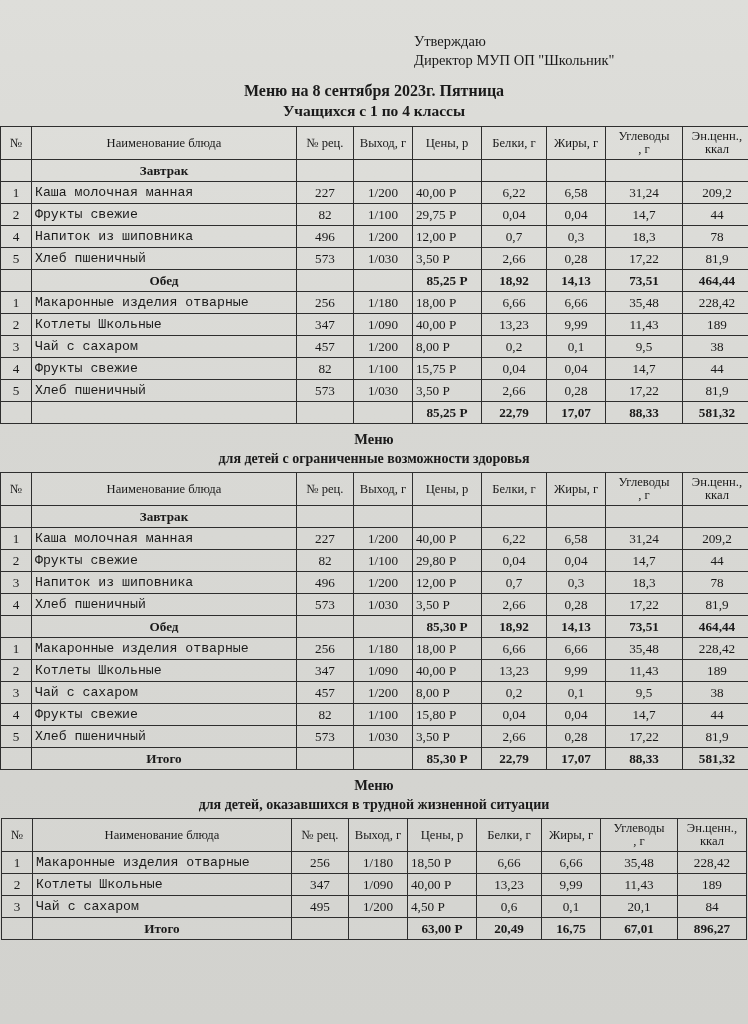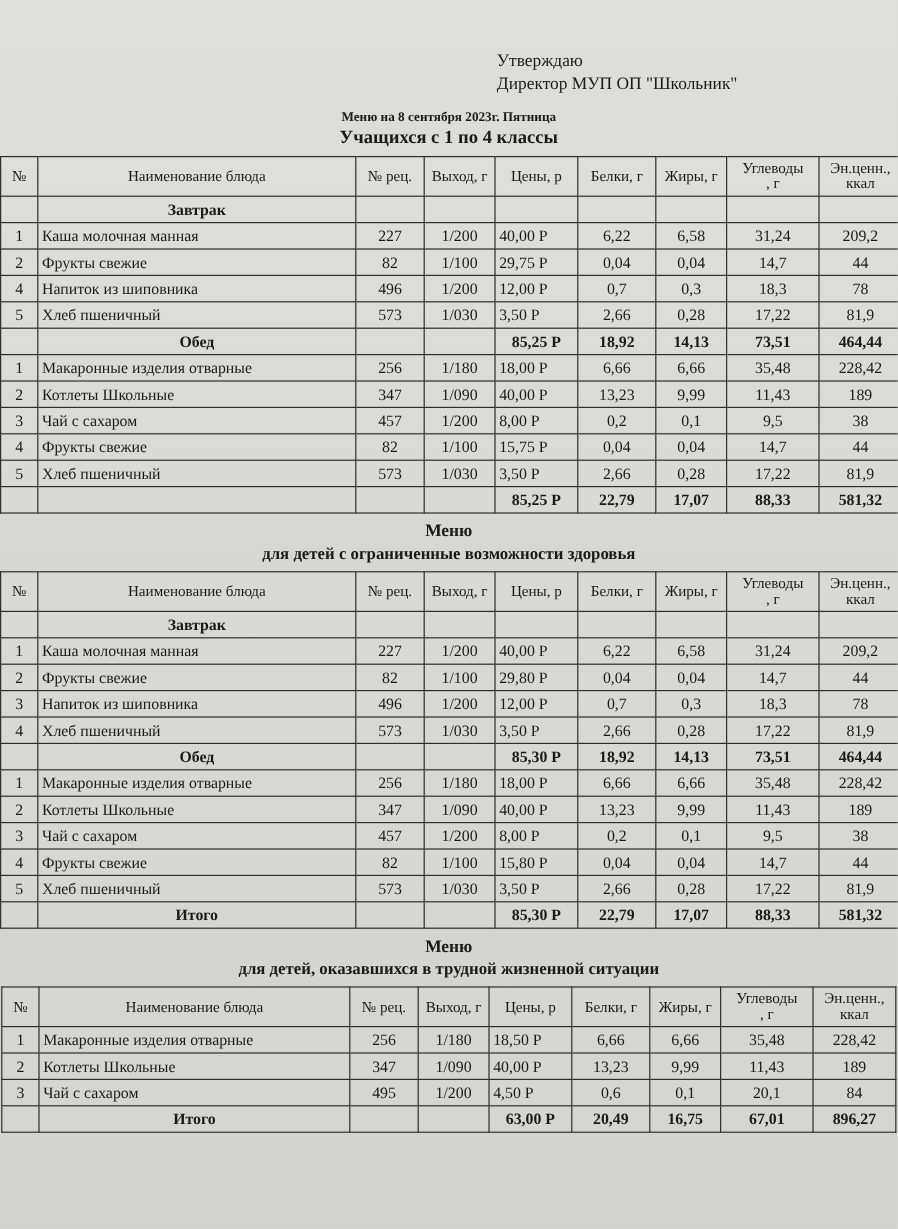--- a/index.html
+++ b/index.html
@@ -14,38 +14,38 @@
     color: #1a1a1a;
     overflow: hidden;
   }
   .page {
     position: relative;
     width: 748px;
     height: 1024px;
     background: linear-gradient(180deg, #dededa 0%, #d7d7d3 40%, #d2d2ce 100%);
   }
   .header-block {
-    padding-top: 42px;
+    padding-top: 32px;
     padding-left: 414px;
     font-size: 14.5px;
     line-height: 19px;
   }
   .header-block div {
     white-space: nowrap;
   }
   .sign-line {
     display: inline-block;
     border-top: 1px solid #2a2a2a;
     padding-left: 4px;
     margin-left: 38px;
     margin-top: 2px;
   }
   .title1 {
     text-align: center;
-    font-size: 11px;
+    font-size: 16px;
     font-weight: bold;
     margin-top: 12px;
   }
   .title2 {
     text-align: center;
     font-size: 15.5px;
     font-weight: bold;
     margin-top: 2px;
     margin-bottom: 6px;
   }
@@ -95,21 +95,21 @@
   .c-fat { width: 52px; text-align: center; }
   .c-carb { width: 70px; text-align: center; }
   .c-kcal { width: 62px; text-align: center; }
 
   .narrow .c-num { width: 24px; }
   .narrow .c-name { width: 252px; }
 
   td.section { text-align: center; font-weight: bold; }
   td.total-label { font-weight: bold; text-align: left; padding-left: 6px; }
   tr.total td { font-weight: bold; text-align: center; }
-  td.name { text-align: left; padding-left: 4px; }
+  td.name { text-align: left; padding-left: 4px; font-family: Liberation Mono, monospace; }
   .blk { display: block; }
 </style>
 </head>
 <body>
 
 <div class="page">
 
   <div class="header-block">
     <div>Утверждаю</div>
     <div>Директор МУП ОП "Школьник"</div>

